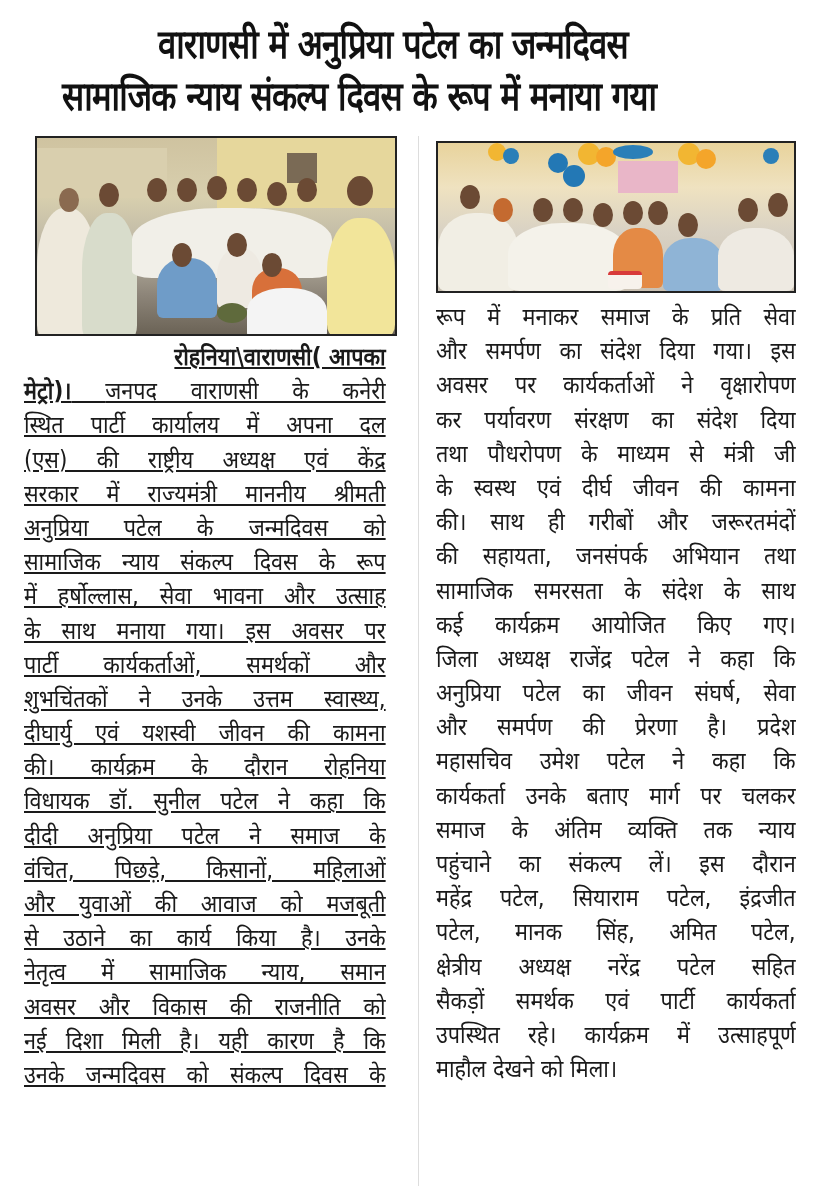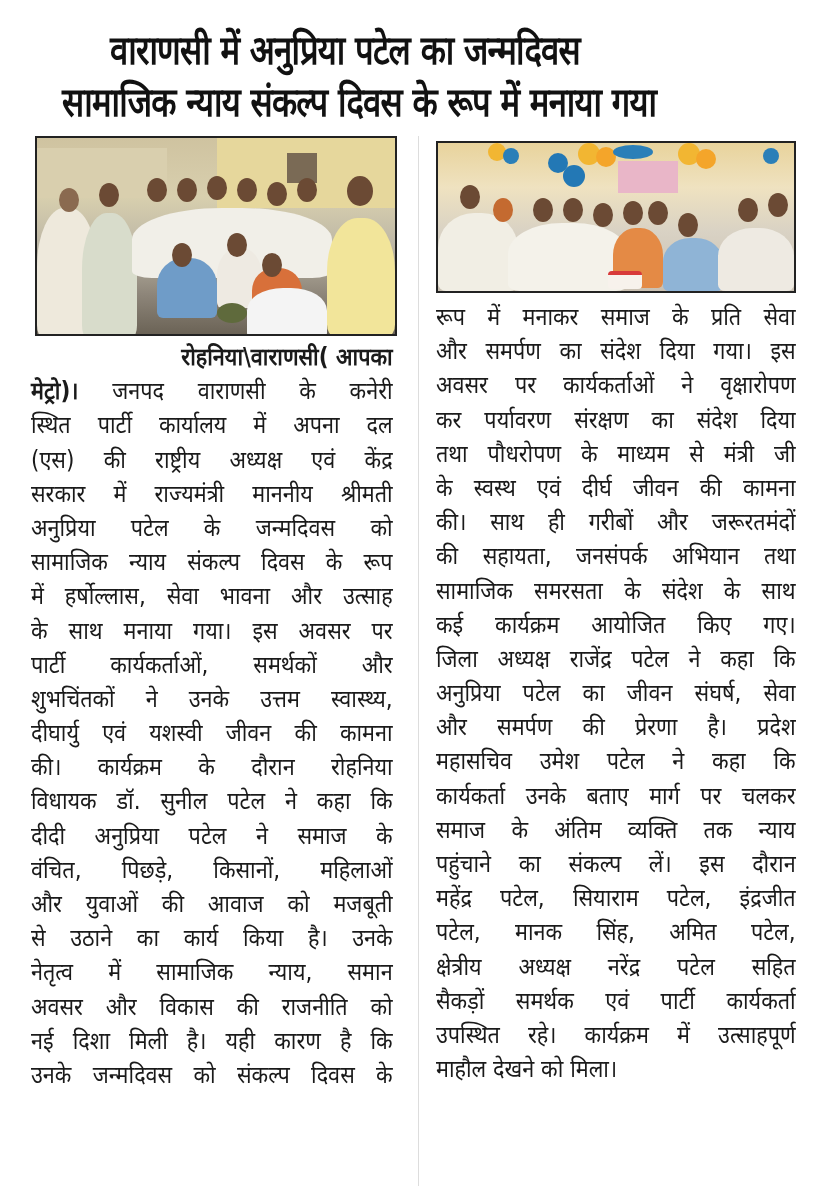--- a/index.html
+++ b/index.html
@@ -1,29 +1,29 @@
 <!DOCTYPE html>
 <html><head>
 <meta charset="utf-8">
 <style>
   html, body { margin:0; padding:0; background:#ffffff; }
   body { width:823px; height:1200px; position:relative; overflow:hidden; font-family:"DejaVu Sans", sans-serif; color:#1a1a1a; }
-  .headline { position:absolute; left:0; top:24px; width:690px; text-align:center; }
+  .headline { position:absolute; left:0; top:18px; width:690px; text-align:right; }
   .headline .line { font-family:"DejaVu Sans", sans-serif; font-weight:bold; font-size:40px; line-height:52px; letter-spacing:-1px; color:#111; transform:scaleX(0.82); transform-origin:center; white-space:nowrap; }
   .photo { position:absolute; border:2px solid #222; overflow:hidden; }
   .photo1 { left:35px; top:136px; width:358px; height:196px; background:linear-gradient(180deg,#cfc3a0 0%,#d8cfae 30%,#bdb7a6 55%,#8d8579 80%,#6b6356 100%); }
   .photo2 { left:436px; top:141px; width:356px; height:148px; background:linear-gradient(180deg,#e8d39c 0%,#efe2c0 30%,#d9d2c4 60%,#c9c0b2 100%); }
   .wall { position:absolute; background:#e3d49a; }
   .person { position:absolute; border-radius:45% 45% 10% 10%; }
   .head { position:absolute; width:20px; height:24px; border-radius:50%; background:#6b4a34; }
   .balloon { position:absolute; border-radius:50%; }
   .col { position:absolute; font-family:"DejaVu Sans", sans-serif; font-size:24px; line-height:34.2px; color:#1a1a1a; }
   .col .ln { display:block; text-align:justify; text-align-last:justify; white-space:nowrap; height:34.2px; transform:scaleX(0.9); transform-origin:left; width:111%; }
   .col .ln.last { text-align-last:left; }
-  .col1 { left:31px; top:340px; width:362px; }
+  .col1 { left:24px; top:340px; width:362px;text-decoration:underline; }
   .col2 { left:436px; top:300px; width:360px; }
   .dateline { font-weight:bold; }
   .dl-right { text-align:right !important; text-align-last:right !important; }
   .rule { position:absolute; left:418px; top:136px; width:1px; height:1050px; background:#ddd; }
 </style>
 </head>
 <body>
 
 <div class="headline">
   <div class="line">वाराणसी में अनुप्रिया पटेल का जन्मदिवस</div>

